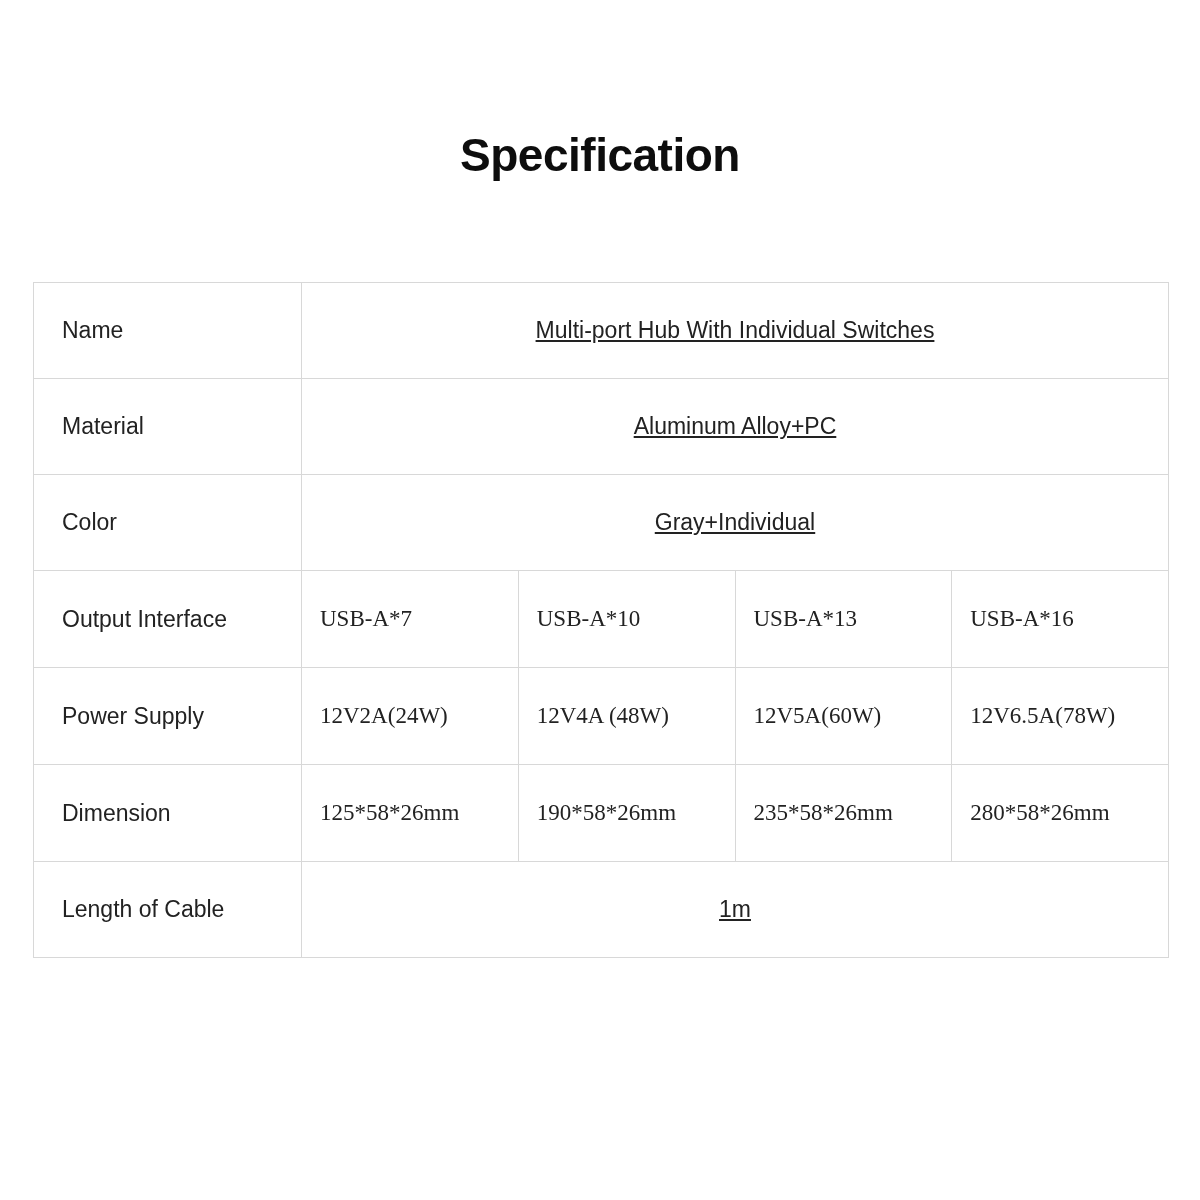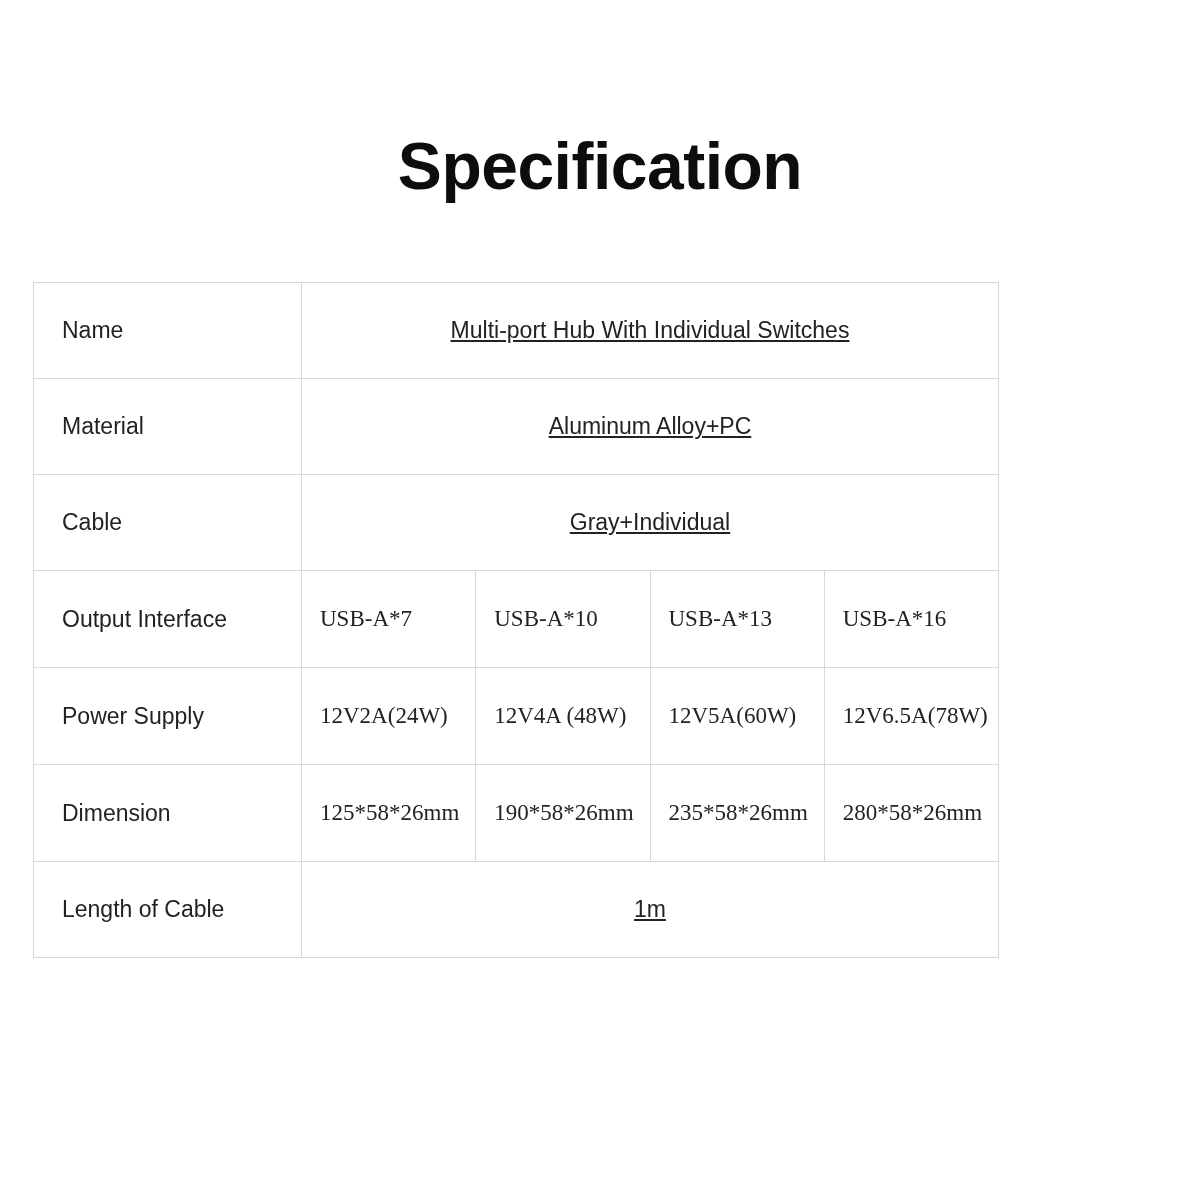--- a/index.html
+++ b/index.html
@@ -19,30 +19,30 @@
     width: 1200px;
     height: 1200px;
     box-sizing: border-box;
   }
   .title {
     position: absolute;
     top: 128px;
     left: 0;
     width: 1200px;
     text-align: center;
-    font-size: 66px;
+    font-size: 46px;
     font-weight: bold;
     letter-spacing: -0.5px;
     color: #0d0d0d;
   }
   .spec-table {
     position: absolute;
     top: 282px;
     left: 33px;
-    width: 966px;
+    width: 1136px;
     border-collapse: collapse;
     table-layout: fixed;
   }
   .spec-table td {
     border: 1px solid #d8d8d8;
     font-size: 23px;
     color: #222222;
     font-weight: 400;
     height: 96px;
     vertical-align: middle;
@@ -82,21 +82,21 @@
     <tbody>
       <tr>
         <td class="label-cell">Name</td>
         <td class="value-cell" colspan="4">Multi-port Hub With Individual Switches</td>
       </tr>
       <tr>
         <td class="label-cell">Material</td>
         <td class="value-cell" colspan="4">Aluminum Alloy+PC</td>
       </tr>
       <tr>
-        <td class="label-cell">Cable</td>
+        <td class="label-cell">Color</td>
         <td class="value-cell" colspan="4">Gray+Individual</td>
       </tr>
       <tr class="row-tall">
         <td class="label-cell">Output Interface</td>
         <td class="quad-cell">USB-A*7</td>
         <td class="quad-cell">USB-A*10</td>
         <td class="quad-cell">USB-A*13</td>
         <td class="quad-cell last">USB-A*16</td>
       </tr>
       <tr class="row-tall">

